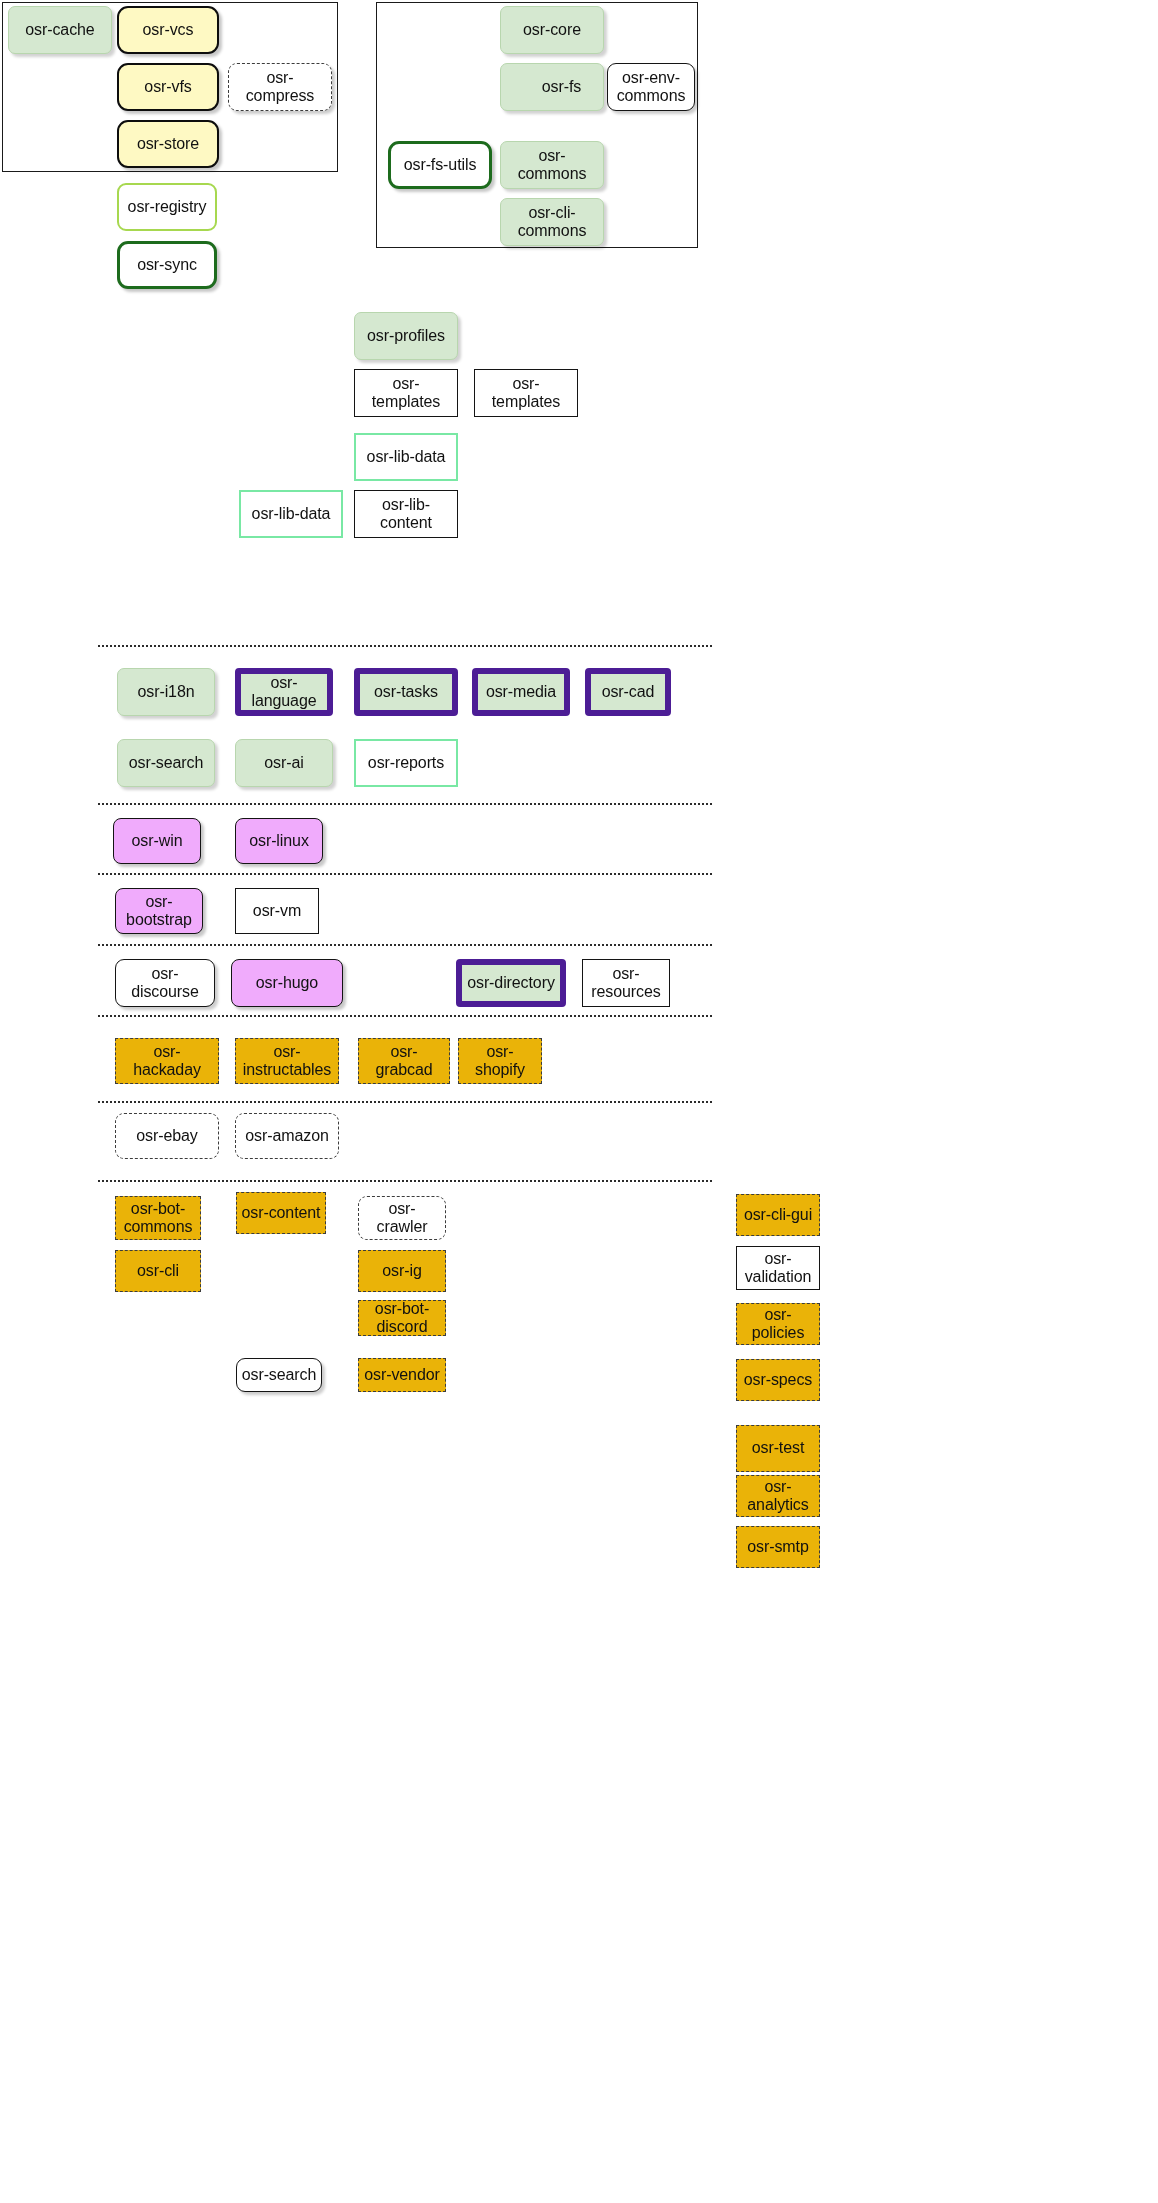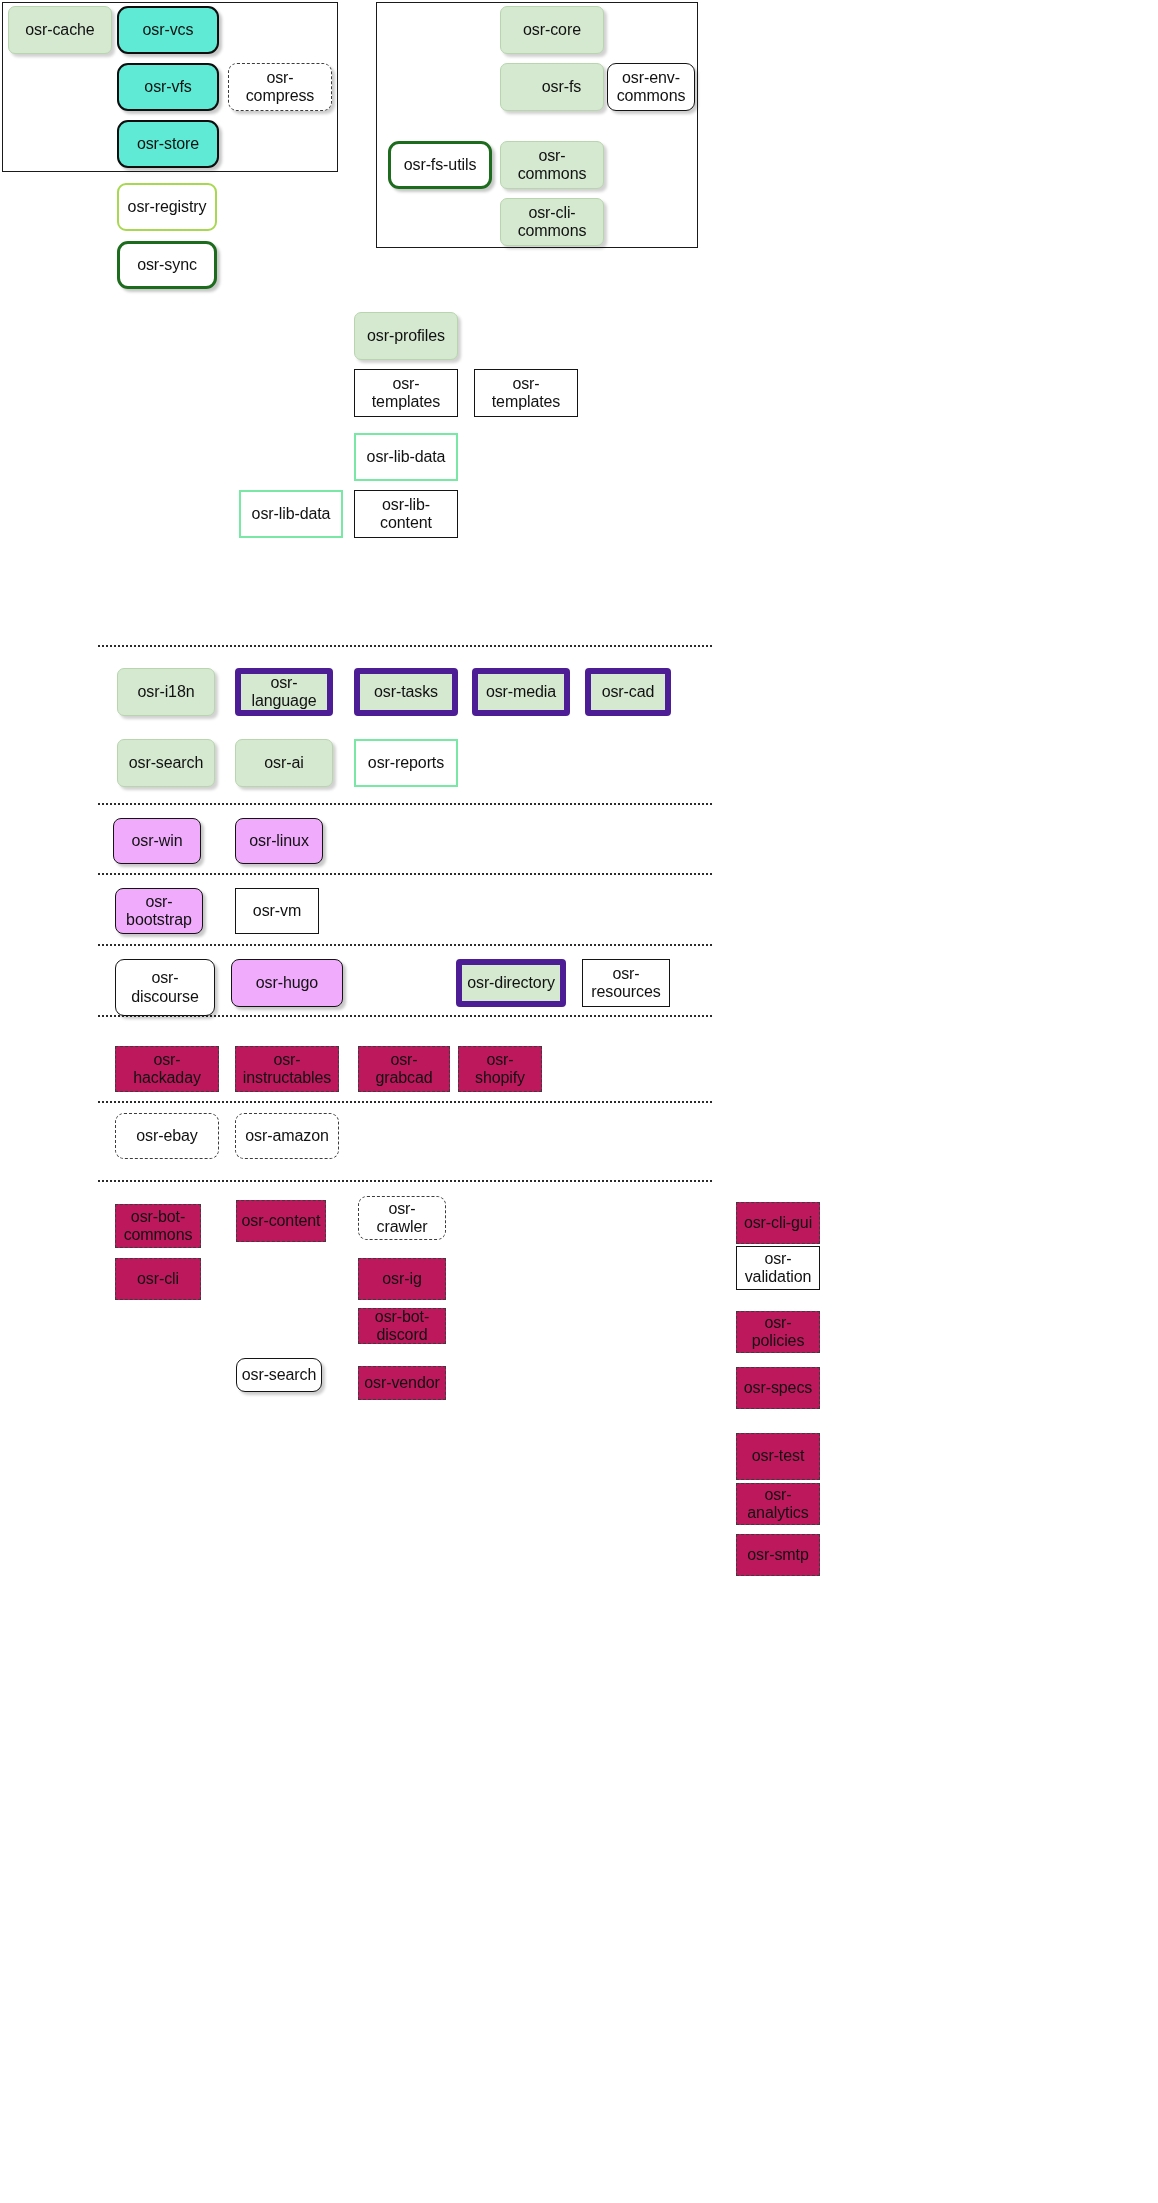--- a/index.html
+++ b/index.html
@@ -48,21 +48,21 @@
     border:1px solid #b8d6ae;
     border-radius:7px;
     box-shadow:3px 3px 3px rgba(0,0,0,0.18);
   }
   .v-green-sq{                    
     background:#d5e8d0;
     border:6px solid #4c1d95;
     border-radius:4px;
   }
   .v-bold{                        
-    background:#5eead4;
+    background:#fef9c3;
     border:2.6px solid #0d0d0d;
     border-radius:11px;
     box-shadow:3px 3px 3px rgba(0,0,0,0.22);
   }
   .v-thin-round{                  
     background:#ffffff;
     border:1.4px solid #141414;
     border-radius:9px;
     box-shadow:3px 3px 3px rgba(0,0,0,0.20);
   }
@@ -71,24 +71,23 @@
     border:1.3px solid #141414;
     border-radius:0;
   }
   .v-thin-sh{                     
     background:#f0abfc;
     border:1.3px solid #141414;
     border-radius:8px;
     box-shadow:3px 3px 3px rgba(0,0,0,0.22);
   }
   .v-dash{                        
-    background:#be185d;
+    background:#eab308;
     border:1.6px dashed #3c3c3c;
     border-radius:0;
-    margin-top:8px;
   }
   .v-dash-round{                  
     background:#ffffff;
     border:1.6px dashed #3c3c3c;
     border-radius:9px;
   }
   .v-dash-round-sh{               
     background:#ffffff;
     border:1.6px dashed #3c3c3c;
     border-radius:9px;
@@ -148,21 +147,21 @@
     <div class="node v-green-sq" style="left: 354px; top: 668px; width: 104px; height: 48px;">osr-tasks</div>
     <div class="node v-green-sq" style="left: 472px; top: 668px; width: 98px; height: 48px;">osr-media</div>
     <div class="node v-green-sq" style="left: 585px; top: 668px; width: 86px; height: 48px;">osr-cad</div>
     <div class="node v-green" style="left: 117px; top: 739px; width: 98px; height: 48px;">osr-search</div>
     <div class="node v-green" style="left: 235px; top: 739px; width: 98px; height: 48px;">osr-ai</div>
     <div class="node v-mint" style="left: 354px; top: 739px; width: 104px; height: 48px;">osr-reports</div>
     <div class="node v-thin-sh" style="left: 113px; top: 818px; width: 88px; height: 46px;">osr-win</div>
     <div class="node v-thin-sh" style="left: 235px; top: 818px; width: 88px; height: 46px;">osr-linux</div>
     <div class="node v-thin-sh" style="left: 115px; top: 888px; width: 88px; height: 46px;">osr-bootstrap</div>
     <div class="node v-thin" style="left: 235px; top: 888px; width: 84px; height: 46px;">osr-vm</div>
-    <div class="node v-thin-round" style="left: 115px; top: 959px; width: 100px; height: 57px;">osr-discourse</div>
+    <div class="node v-thin-round" style="left: 115px; top: 959px; width: 100px; height: 48px;">osr-discourse</div>
     <div class="node v-thin-sh" style="left: 231px; top: 959px; width: 112px; height: 48px;">osr-hugo</div>
     <div class="node v-green-sq" style="left: 456px; top: 959px; width: 110px; height: 48px;">osr-directory</div>
     <div class="node v-thin" style="left: 582px; top: 959px; width: 88px; height: 48px;">osr-resources</div>
     <div class="node v-dash" style="left: 115px; top: 1038px; width: 104px; height: 46px;">osr-hackaday</div>
     <div class="node v-dash" style="left: 235px; top: 1038px; width: 104px; height: 46px;">osr-instructables</div>
     <div class="node v-dash" style="left: 358px; top: 1038px; width: 92px; height: 46px;">osr-grabcad</div>
     <div class="node v-dash" style="left: 458px; top: 1038px; width: 84px; height: 46px;">osr-shopify</div>
     <div class="node v-dash-round" style="left: 115px; top: 1113px; width: 104px; height: 46px;">osr-ebay</div>
     <div class="node v-dash-round" style="left: 235px; top: 1113px; width: 104px; height: 46px;">osr-amazon</div>
     <div class="node v-dash" style="left: 115px; top: 1196px; width: 86px; height: 44px;">osr-bot-commons</div>

